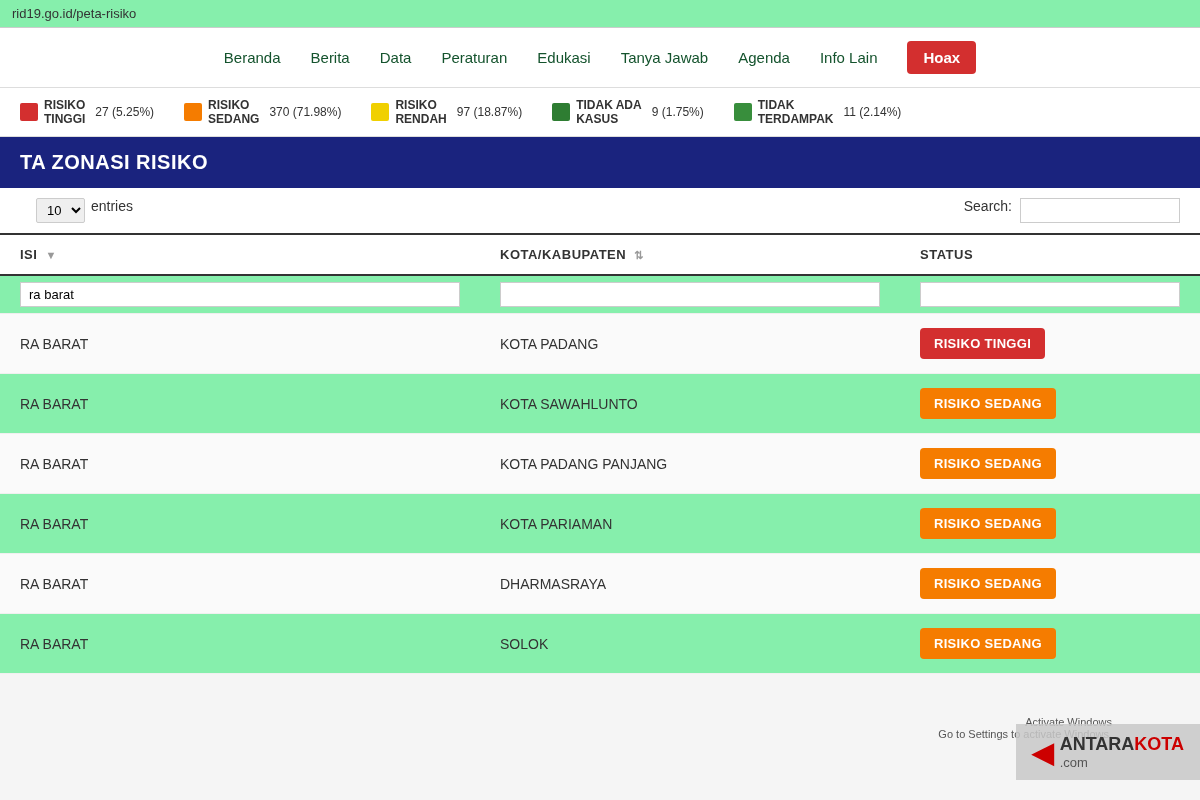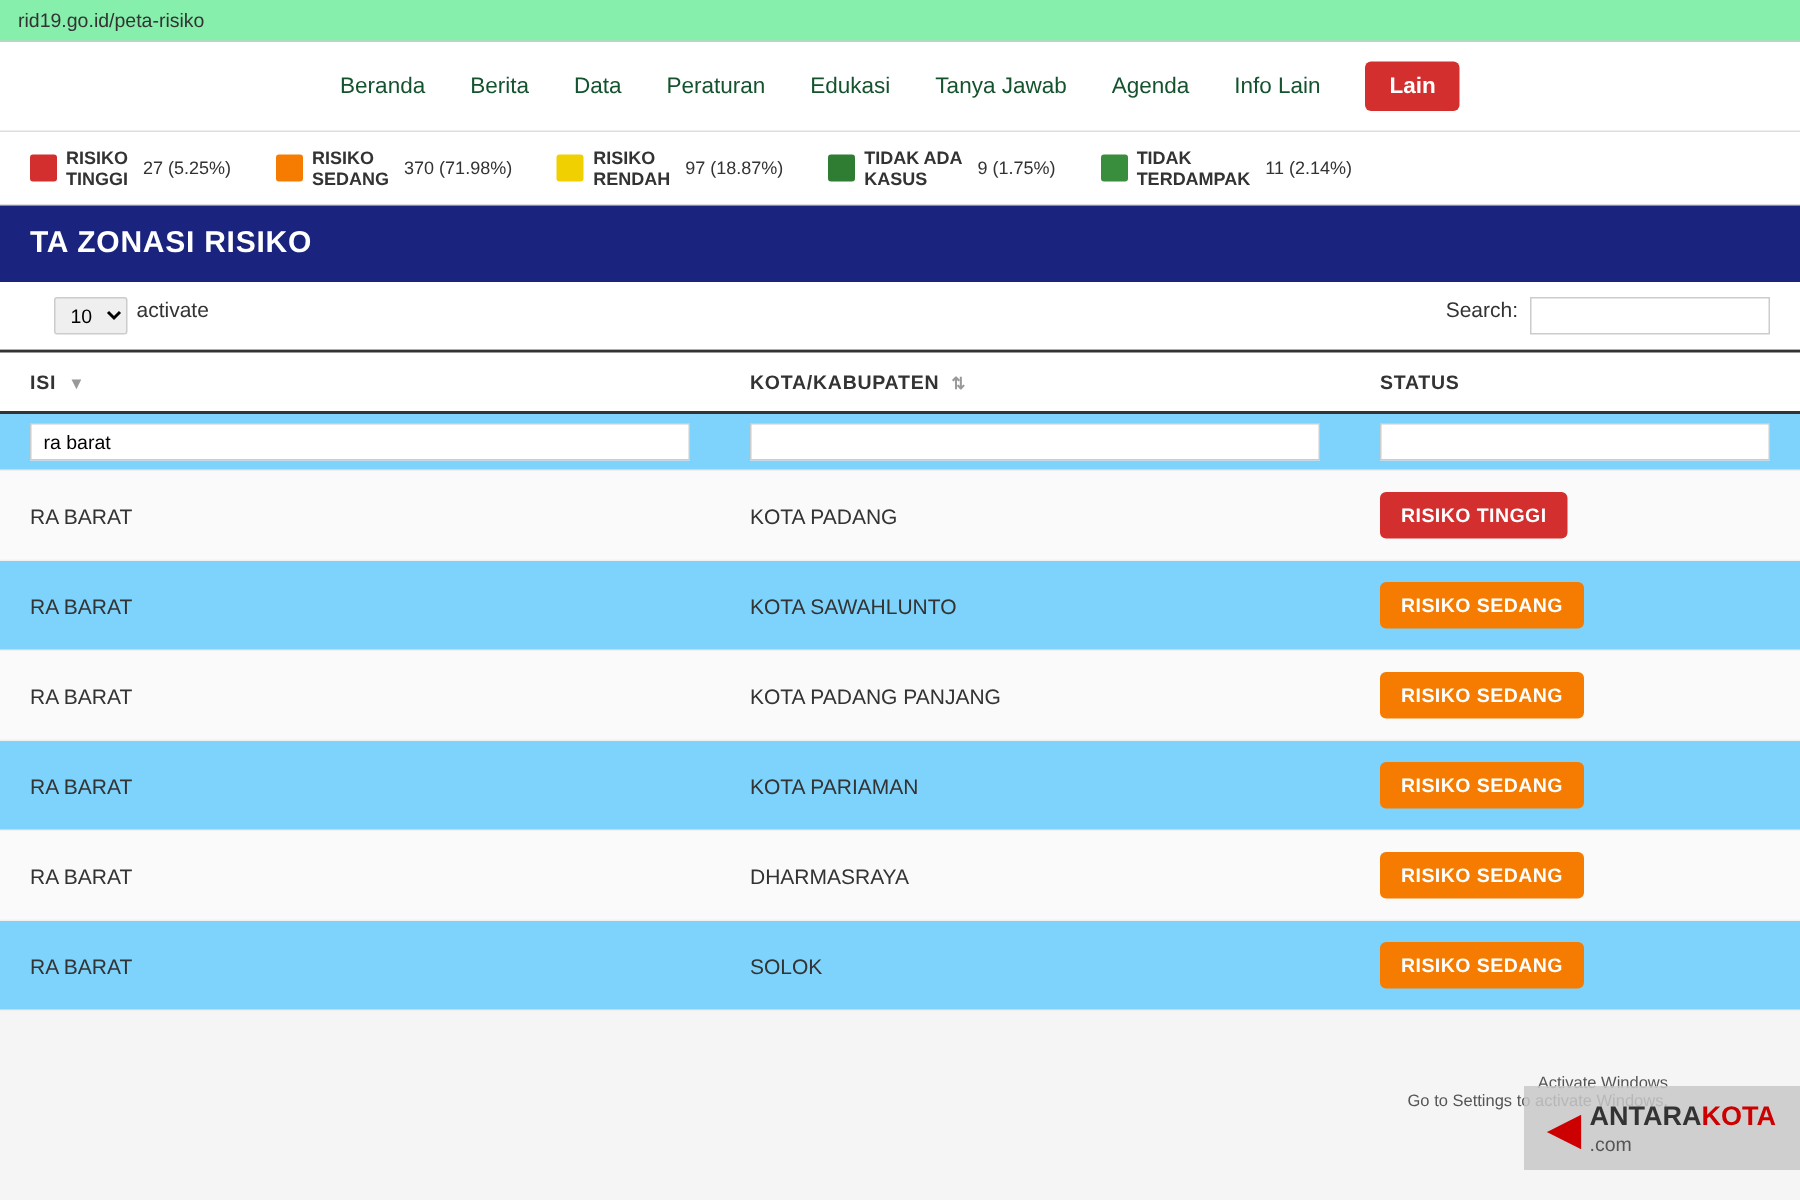--- a/index.html
+++ b/index.html
@@ -119,21 +119,21 @@
     .search-input {
       border: 1px solid #ccc;
       padding: 4px 8px;
       font-size: 13px;
       width: 160px;
       outline: none;
     }
 
     
     .table-wrap {
-      background: #7dd3fc;
+      background: #86efac;
       overflow-x: auto;
     }
     table {
       width: 100%;
       border-collapse: collapse;
       font-size: 14px;
     }
     thead tr {
       background: #fff;
       border-top: 2px solid #333;
@@ -226,21 +226,21 @@
 <div class="nav-bar">
   <div class="nav-items">
     <span class="nav-item">Beranda</span>
     <span class="nav-item">Berita</span>
     <span class="nav-item">Data</span>
     <span class="nav-item">Peraturan</span>
     <span class="nav-item">Edukasi</span>
     <span class="nav-item">Tanya Jawab</span>
     <span class="nav-item">Agenda</span>
     <span class="nav-item">Info Lain</span>
-    <span class="nav-hoax">Lain</span>
+    <span class="nav-hoax">Hoax</span>
   </div>
 </div>
 
 <div class="legend-bar">
   <div class="legend-item">
     <div class="legend-dot" style="background:#d32f2f;"></div>
     <span>RISIKO<br>TINGGI</span>
     <span class="legend-count">27 (5.25%)</span>
   </div>
   <div class="legend-item">
@@ -269,21 +269,21 @@
   <span>TA ZONASI RISIKO</span>
 </div>
 
 <div class="table-controls">
   <div class="entries-control">
     <select class="entries-select">
       <option>10</option>
       <option>25</option>
       <option>50</option>
     </select>
-    <span>activate</span>
+    <span>entries</span>
   </div>
   <div class="search-control">
     <span>Search:</span>
     <input class="search-input" type="text" style="">
   </div>
 </div>
 
 <div class="table-wrap">
   <table>
     <thead>

